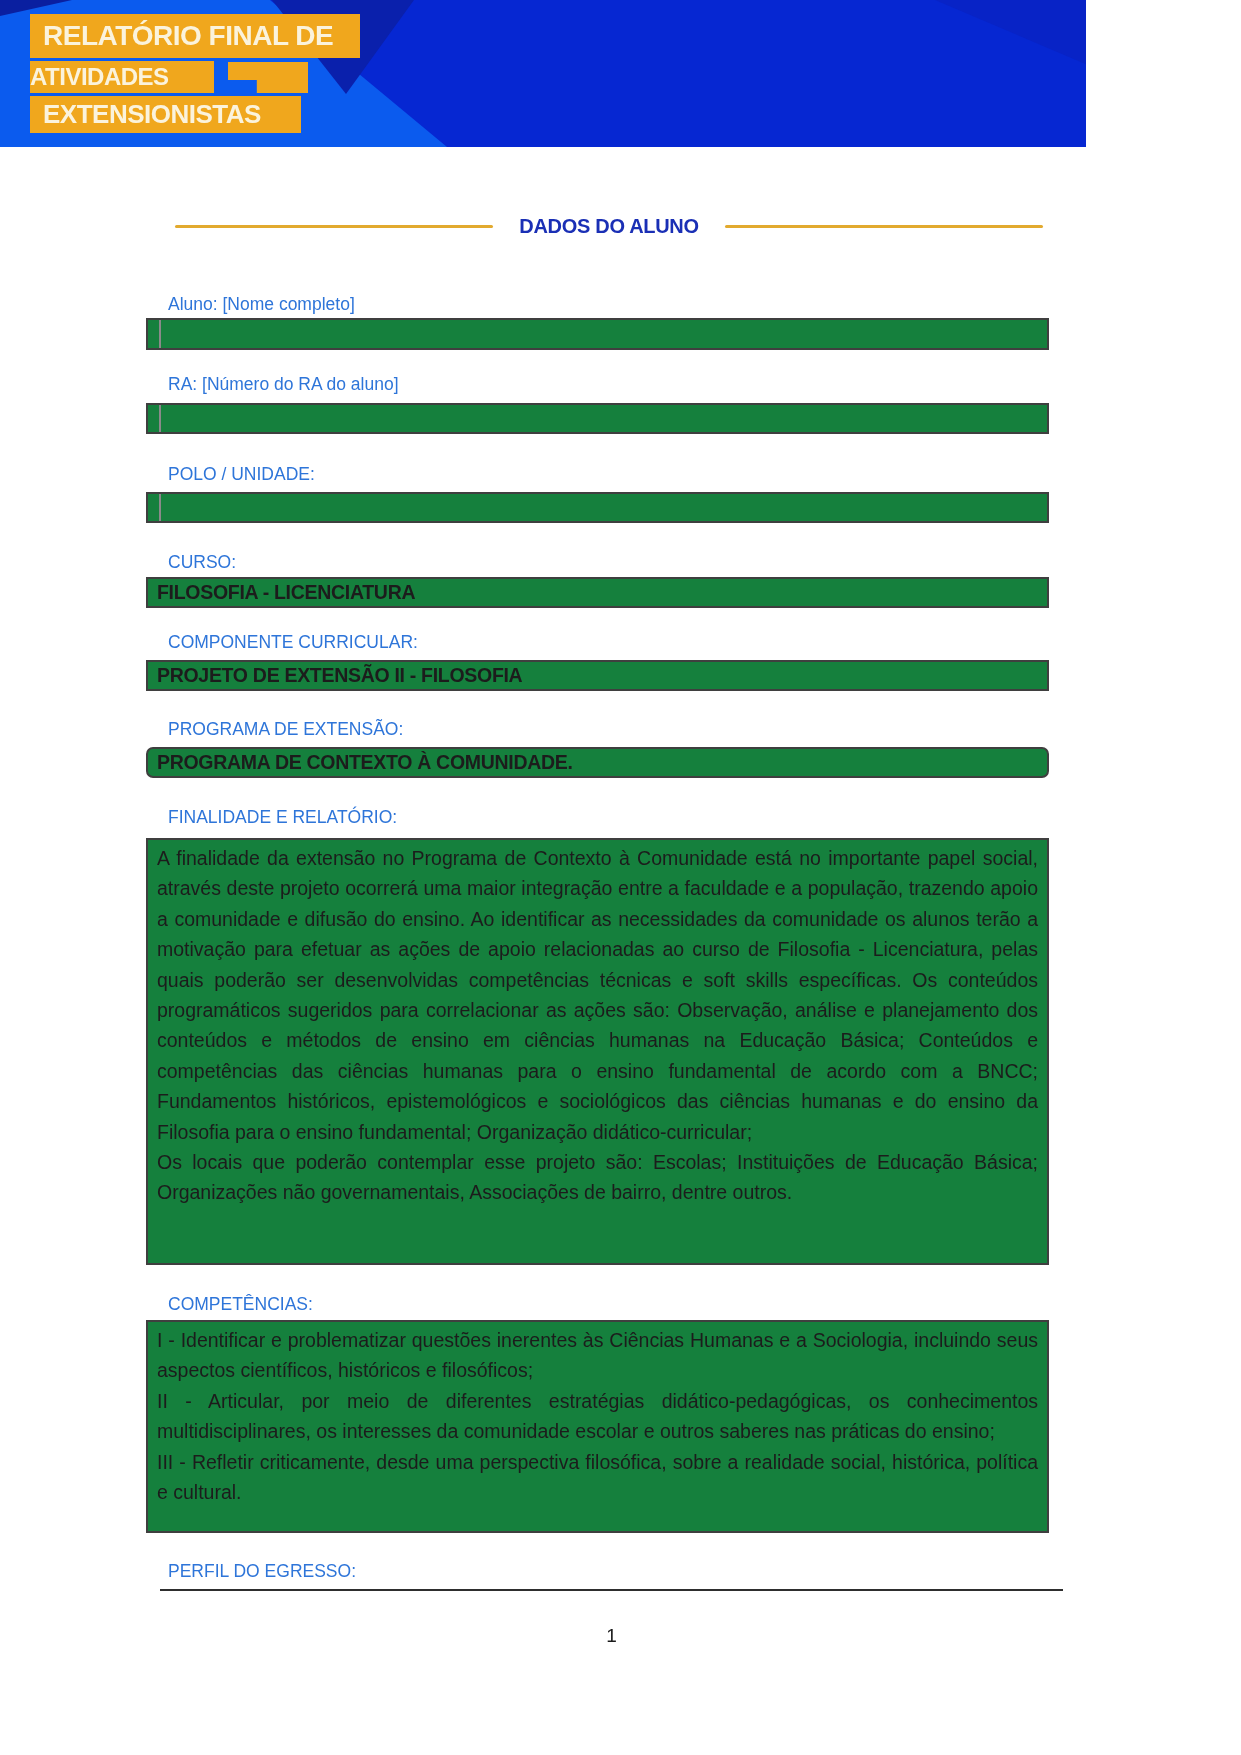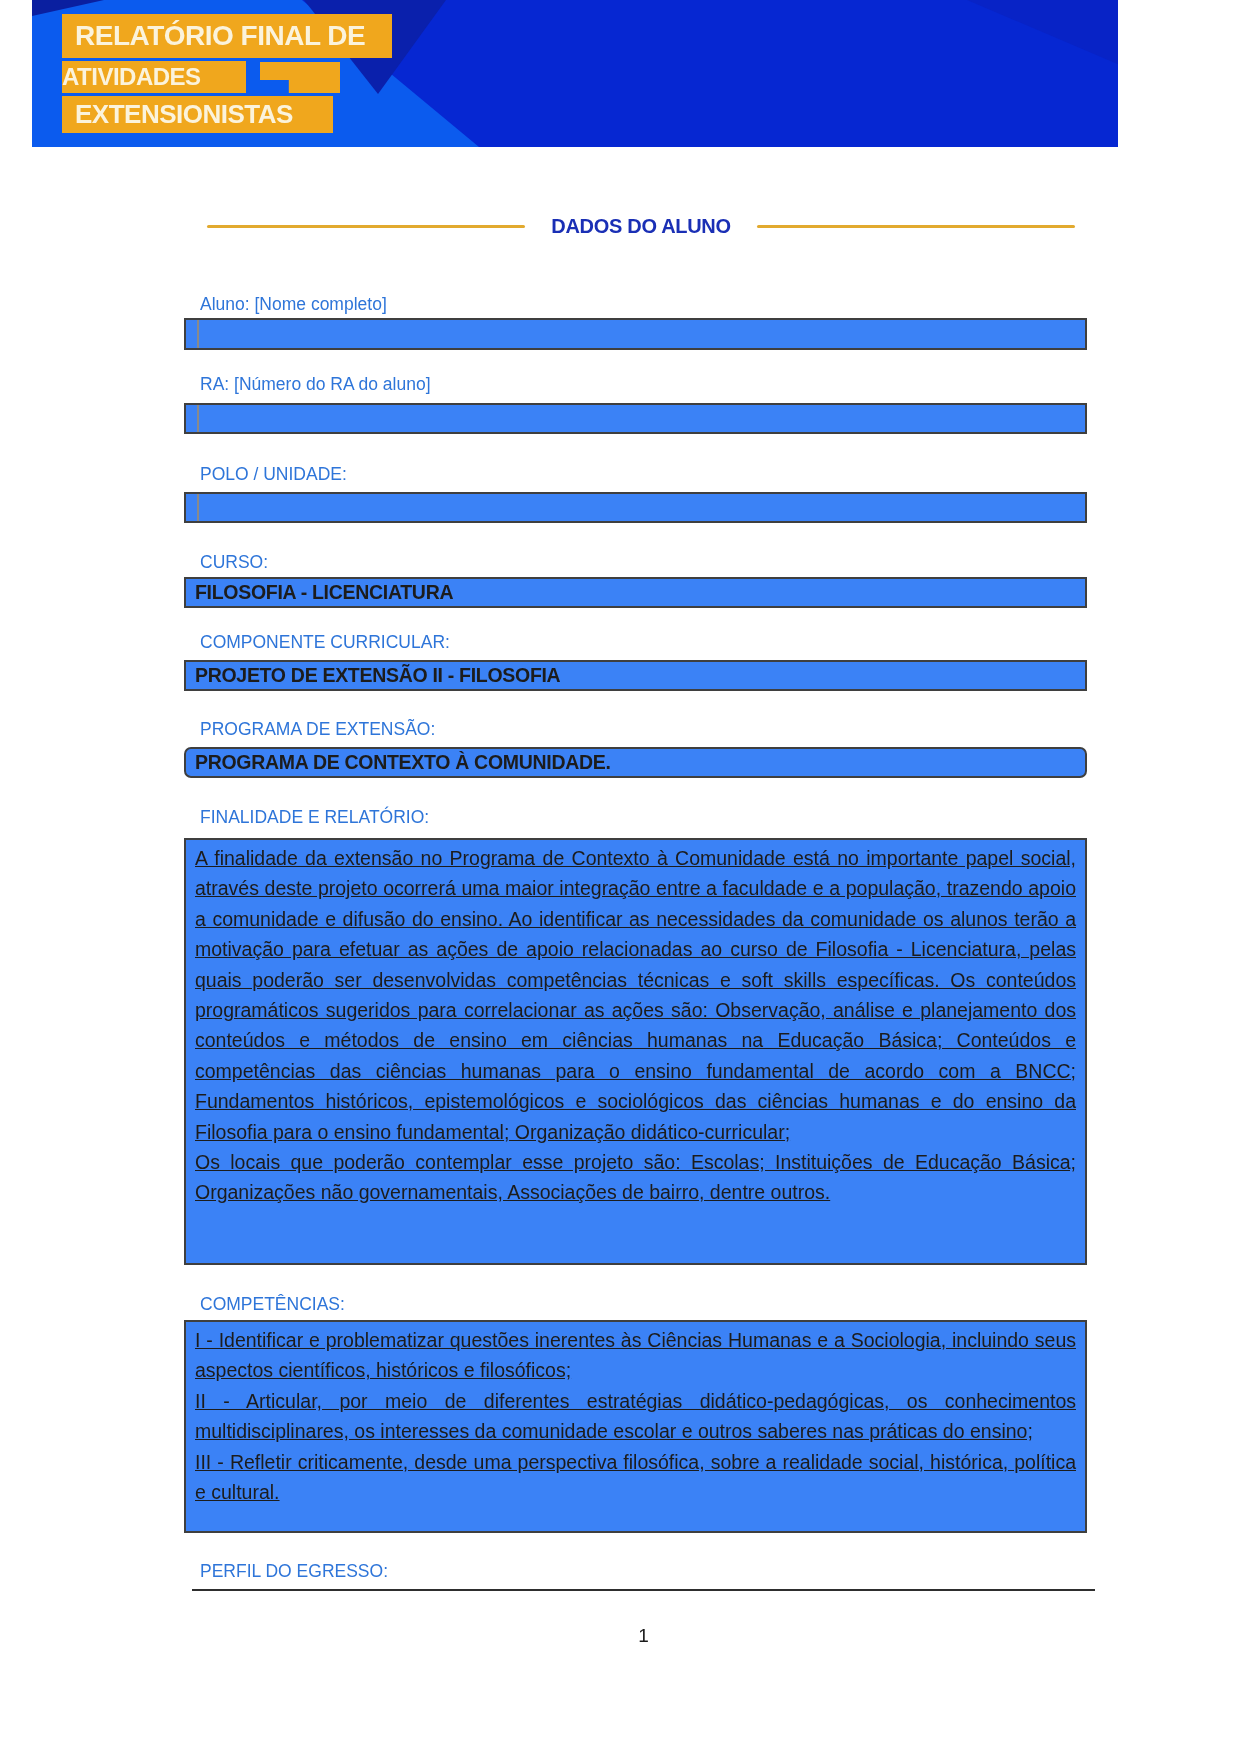--- a/index.html
+++ b/index.html
@@ -1,19 +1,18 @@
 <!DOCTYPE html>
 <html><head>
 <meta charset="utf-8">
 <style>
   html,body{margin:0;padding:0;background:#ffffff;}
   .page{
     position:relative;width:1086px;height:1755px;background:#ffffff;overflow:hidden;
     font-family:"Liberation Sans", sans-serif;
-    margin-left:32px;
   }
 
   
   .banner{position:absolute;left:0;top:0;width:1241px;height:147px;background:#0627D2;overflow:hidden;}
   .banner .light{position:absolute;inset:0;background:#0B5BEE;
     clip-path:polygon(0 0,270px 0,447px 147px,0 147px);}
   .banner .wedge-tl{position:absolute;inset:0;background:#0A1FA0;
     clip-path:polygon(0 0,72px 0,0 16px);}
   .banner .fold{position:absolute;inset:0;background:#0A20AC;
     clip-path:polygon(272px 0,414px 0,346px 94px);}
@@ -30,26 +29,26 @@
   
   .title-row{position:absolute;left:160px;top:206px;width:903px;height:40px;
     display:flex;align-items:center;justify-content:center;}
   .title-row .rule{flex:1;height:3px;background:#E2AA2F;border-radius:2px;}
   .title-row .rule.left{margin-left:15px;margin-right:26px;}
   .title-row .rule.right{margin-left:26px;margin-right:20px;}
   .title-row h1{margin:0;font-size:20px;font-weight:bold;color:#1A2FB5;letter-spacing:-0.3px;white-space:nowrap;}
 
   
   .lbl{position:absolute;left:168px;width:895px;font-size:17.5px;color:#2E75D9;white-space:nowrap;}
-  .fbox{position:absolute;left:152px;width:903px;background:#3b82f6;
+  .fbox{position:absolute;left:146px;width:903px;background:#15803d;
     border:2px solid #3F3F3F;box-sizing:border-box;}
   .fbox.empty::before{content:"";position:absolute;left:11px;top:0;bottom:0;width:2px;background:#8A8A8A;}
   .fbox.oneline{font-size:19.5px;font-weight:bold;color:#1C1C1C;letter-spacing:-0.3px;
     display:flex;align-items:center;padding-left:9px;}
-  .fbox.multiline{font-size:19.5px;color:#1C1C1C;padding:3px 9px 0 9px;text-decoration:underline;}
+  .fbox.multiline{font-size:19.5px;color:#1C1C1C;padding:3px 9px 0 9px;}
   .fbox.multiline p{margin:0;text-align:justify;line-height:30.4px;}
 
   .lbl-aluno{top:294px;}   .box-aluno{top:318px;height:32px;}
   .lbl-ra{top:374px;}      .box-ra{top:403px;height:31px;}
   .lbl-polo{top:464px;}    .box-polo{top:492px;height:31px;}
   .lbl-curso{top:552px;}   .box-curso{top:577px;height:31px;}
   .lbl-comp{top:632px;}    .box-comp{top:660px;height:31px;}
   .lbl-prog{top:719px;}    .box-prog{top:747px;height:31px;border-radius:7px;}
   .lbl-fin{top:807px;}     .box-fin{top:838px;height:427px;}
   .lbl-competencias{top:1294px;} .box-competencias{top:1320px;height:213px;}

